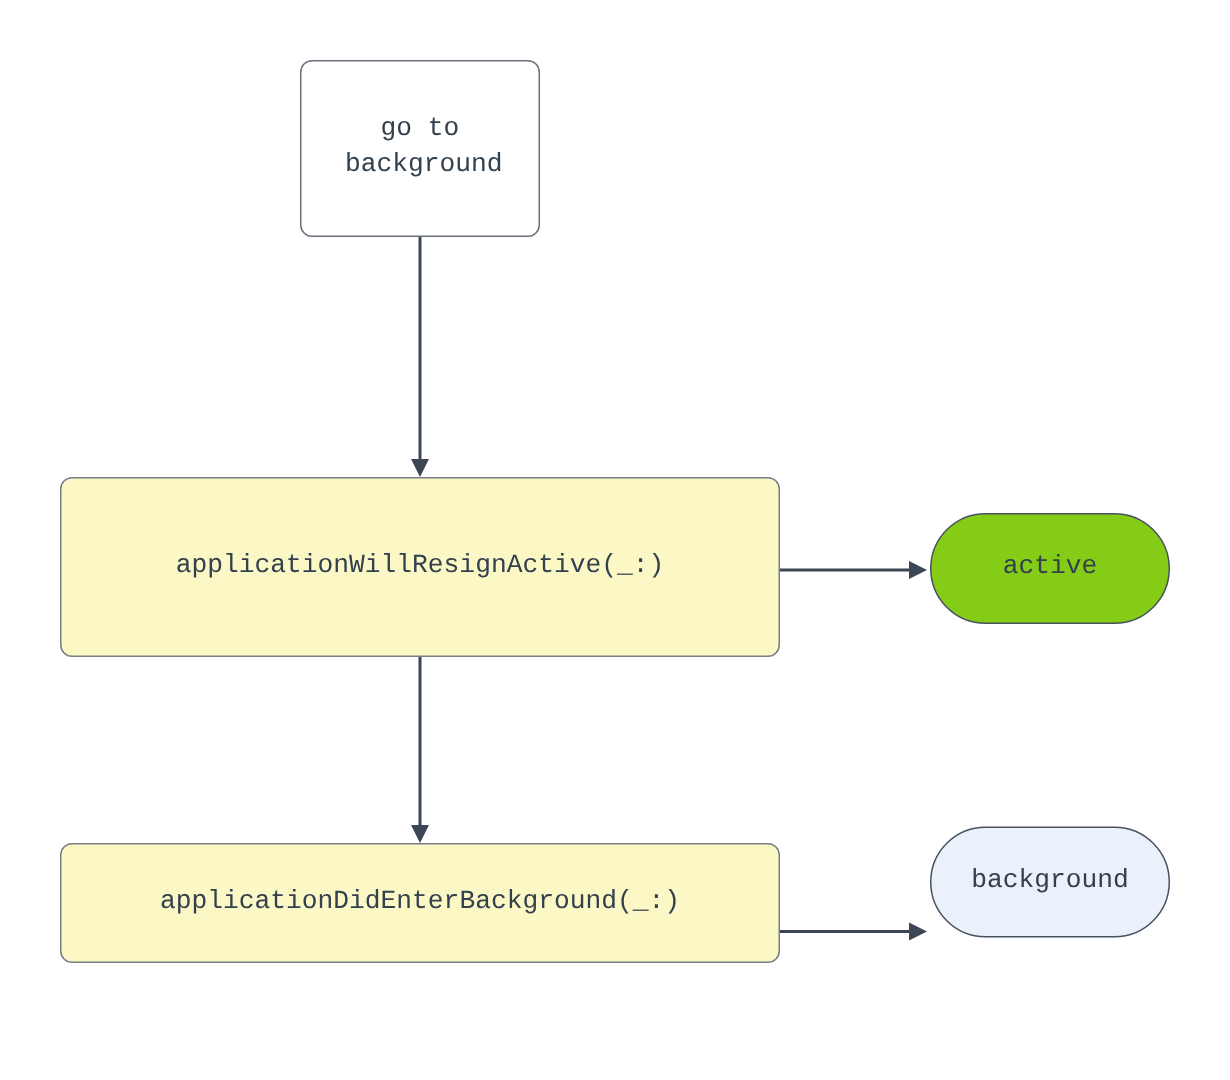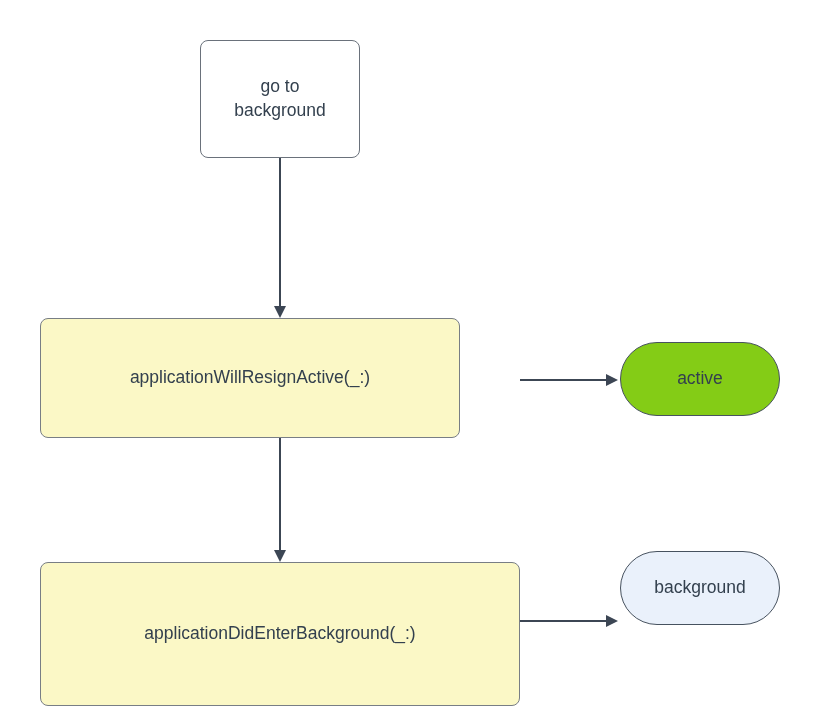--- a/index.html
+++ b/index.html
@@ -5,21 +5,21 @@
   html, body {
     margin: 0;
     padding: 0;
     background: #ffffff;
   }
   .canvas {
     position: relative;
     width: 820px;
     height: 720px;
     background: #ffffff;
-    font-family: Liberation Sans, sans-serif;
+    font-family: Liberation Mono, monospace;
     overflow: hidden;
     border-radius: 20px;
   }
   .node {
     position: absolute;
     box-sizing: border-box;
     display: flex;
     align-items: center;
     justify-content: center;
     text-align: center;
@@ -35,22 +35,22 @@
     border: 1px solid #6a717b;
     border-radius: 8px;
   }
   .node-start .label { max-width: 100px; }
 
   .node-yellow {
     background: #fbf8c6;
     border: 1px solid #787e85;
     border-radius: 8px;
   }
-  .node-resign { left: 40px; top: 318px; width: 420px; height: 120px; }
-  .node-enterbg { left: 40px; top: 562px; width: 480px; height: 144px; }
+  .node-resign { left: 40px; top: 318px; width: 480px; height: 120px; }
+  .node-enterbg { left: 40px; top: 562px; width: 480px; height: 80px; }
 
   .node-pill {
     background: #eaf1fb;
     border: 1px solid #47525f;
     border-radius: 37px;
     width: 160px; height: 74px;
   }
   .node-active { left: 620px; top: 342px; }
   .node-background { left: 620px; top: 551px; }
 

